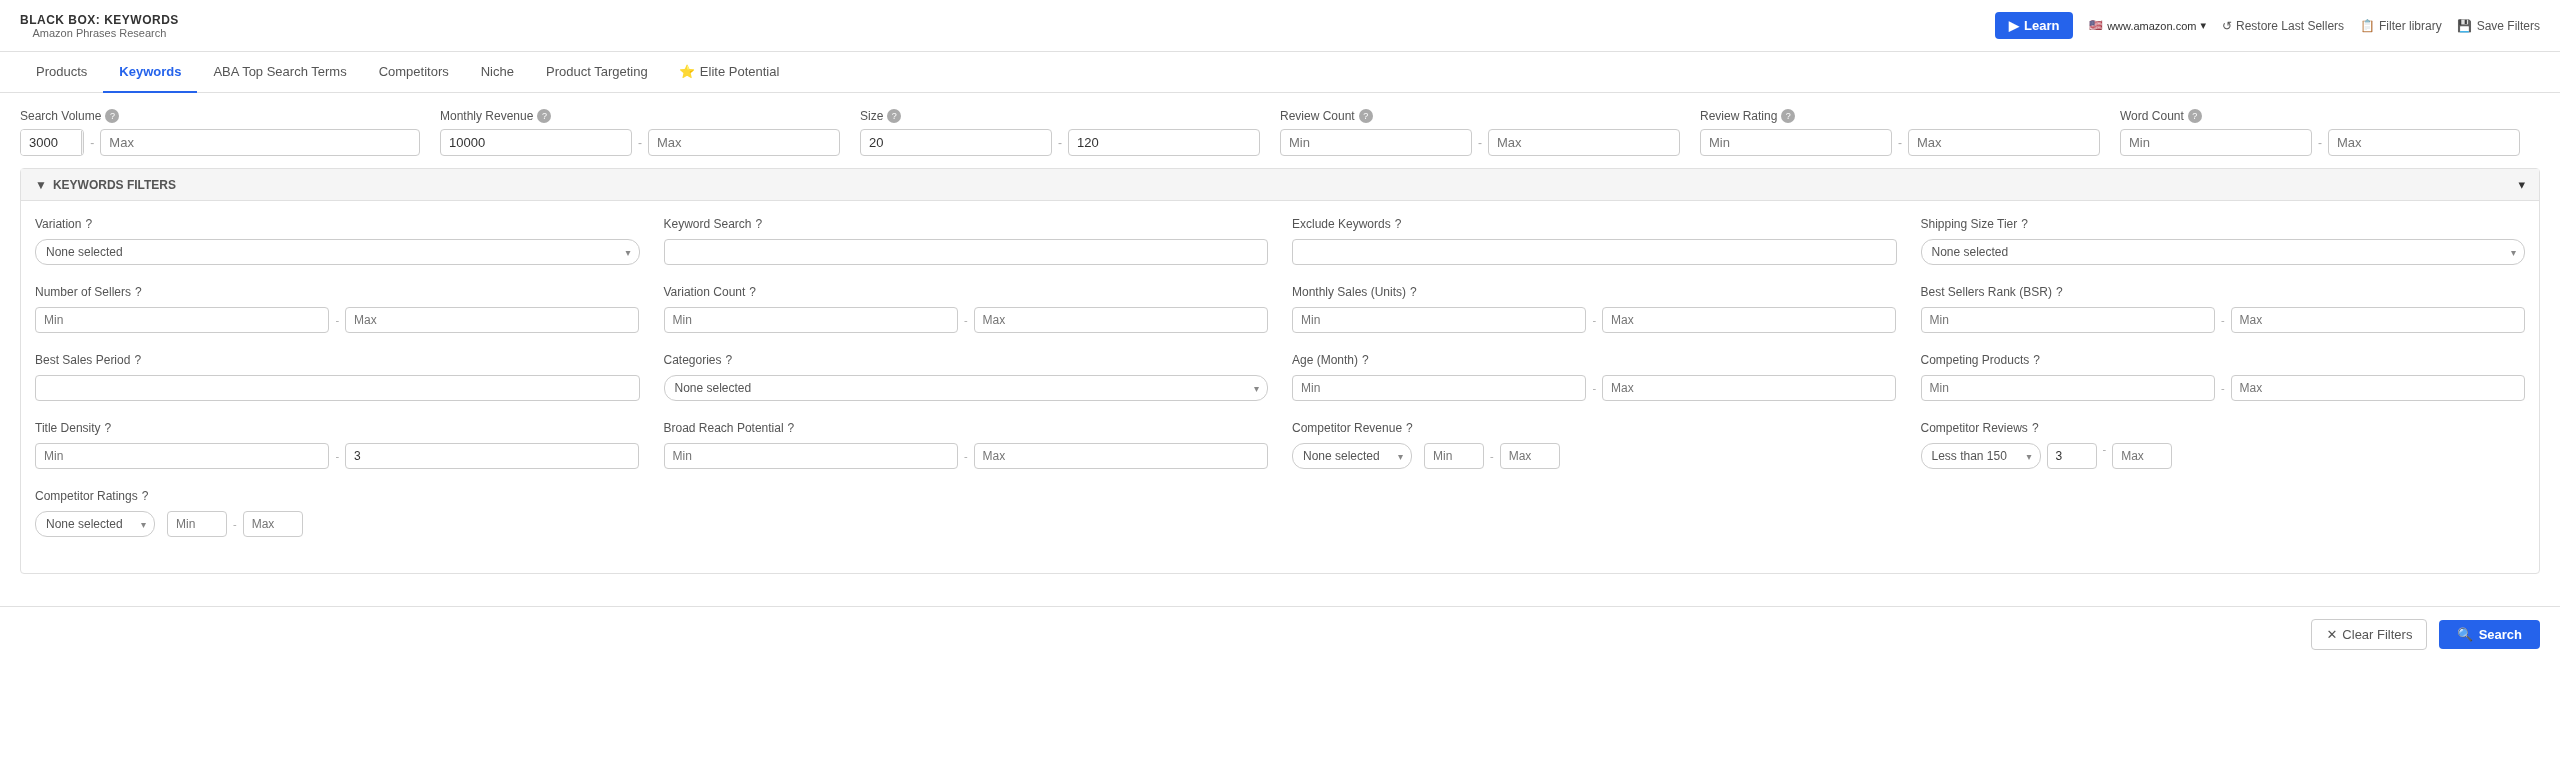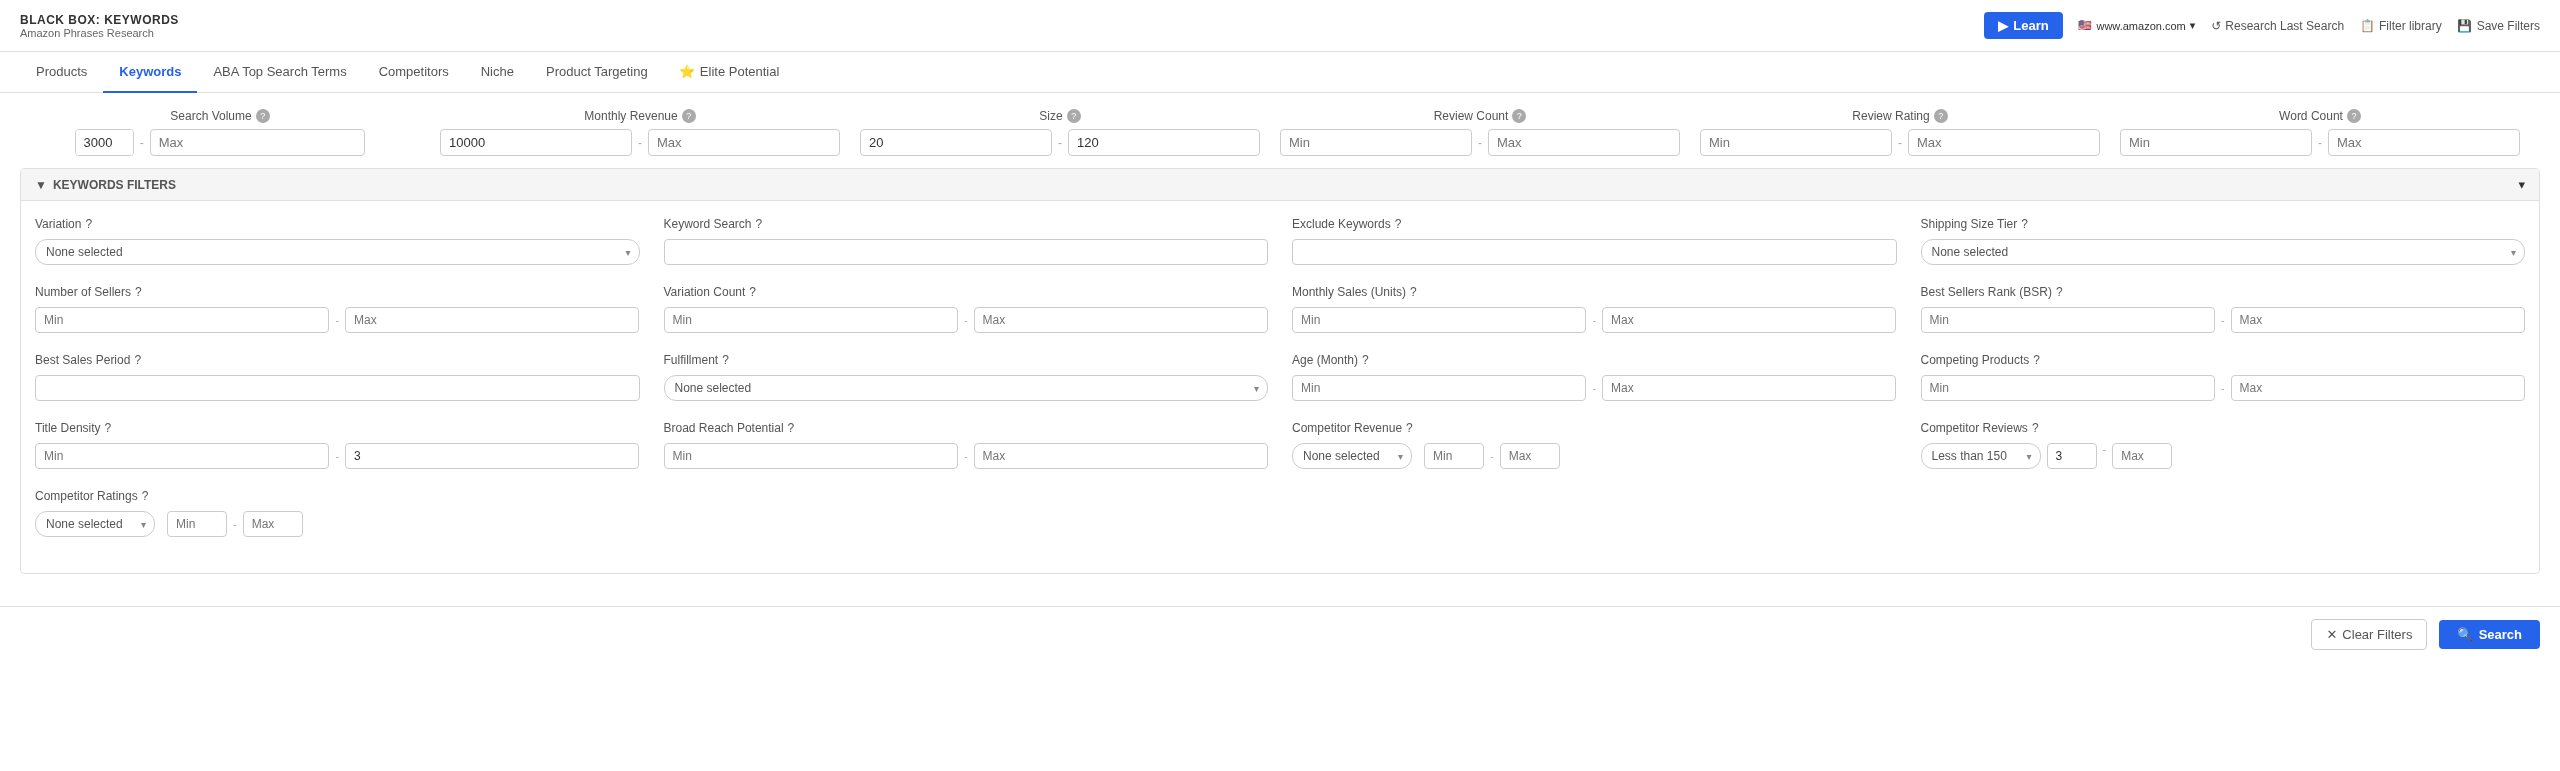--- a/index.html
+++ b/index.html
@@ -4,21 +4,21 @@
   <style>
     * { box-sizing: border-box; margin: 0; padding: 0; }
     body { font-family: -apple-system, BlinkMacSystemFont, 'Segoe UI', sans-serif; font-size: 13px; color: #333; background: #fff; }
 
     
     .header {
       display: flex; align-items: center; justify-content: space-between;
       padding: 8px 20px; border-bottom: 1px solid #e0e0e0;
       background: #fff; min-height: 52px;
     }
-    .header-left { display: flex; flex-direction: column; }
+    .header-left { display: flex; flex-direction: column; align-items: center; }
     .header-title { font-size: 12px; font-weight: 700; color: #333; text-transform: uppercase; letter-spacing: 0.5px; }
     .header-subtitle { font-size: 11px; color: #666; }
     .header-right { display: flex; align-items: center; gap: 16px; }
     .btn-learn {
       background: #2563eb; color: #fff; border: none; border-radius: 4px;
       padding: 6px 14px; font-size: 13px; font-weight: 600; cursor: pointer;
       display: flex; align-items: center; gap: 5px;
     }
     .header-link { color: #555; font-size: 12px; cursor: pointer; display: flex; align-items: center; gap: 4px; text-decoration: none; }
     .amazon-flag { font-size: 11px; color: #333; display: flex; align-items: center; gap: 4px; cursor: pointer; }
@@ -39,21 +39,20 @@
     .main { padding: 16px 20px; }
 
     
     .filter-row {
       display: flex; align-items: flex-start; gap: 0;
       margin-bottom: 12px; flex-wrap: nowrap;
     }
     .filter-group {
       display: flex; flex-direction: column; flex: 1; min-width: 0;
       padding-right: 20px;
-      align-items: center;
     }
     .filter-label {
       font-size: 12px; color: #555; margin-bottom: 6px;
       display: flex; align-items: center; gap: 4px; white-space: nowrap;
     }
     .filter-label .info-icon {
       width: 14px; height: 14px; border-radius: 50%;
       background: #aaa; color: #fff; font-size: 9px;
       display: inline-flex; align-items: center; justify-content: center;
       cursor: pointer; flex-shrink: 0;
@@ -156,21 +155,21 @@
       <span>▶</span>
       <span>Learn</span>
     </button>
     <div class="amazon-flag">
       <span>🇺🇸</span>
       <span>www.amazon.com</span>
       <span>▾</span>
     </div>
     <a class="header-link">
       <span>↺</span>
-      <span>Research Last Search</span>
+      <span>Restore Last Sellers</span>
     </a>
     <a class="header-link">
       <span>📋</span>
       <span>Filter library</span>
     </a>
     <a class="header-link">
       <span>💾</span>
       <span>Save Filters</span>
     </a>
   </div>
@@ -382,21 +381,21 @@
       <div class="adv-row">
         <div class="adv-col">
           <div class="adv-label">
             <span>Best Sales Period</span>
             <span class="info-icon">?</span>
           </div>
           <input type="text" class="adv-input" placeholder="" style="">
         </div>
         <div class="adv-col">
           <div class="adv-label">
-            <span>Fulfillment</span>
+            <span>Categories</span>
             <span class="info-icon">?</span>
           </div>
           <div class="adv-select-wrapper">
             <span class="adv-select-text">None selected</span>
             <span class="adv-select-arrow">▾</span>
           </div>
         </div>
         <div class="adv-col">
           <div class="adv-label">
             <span>Age (Month)</span>

